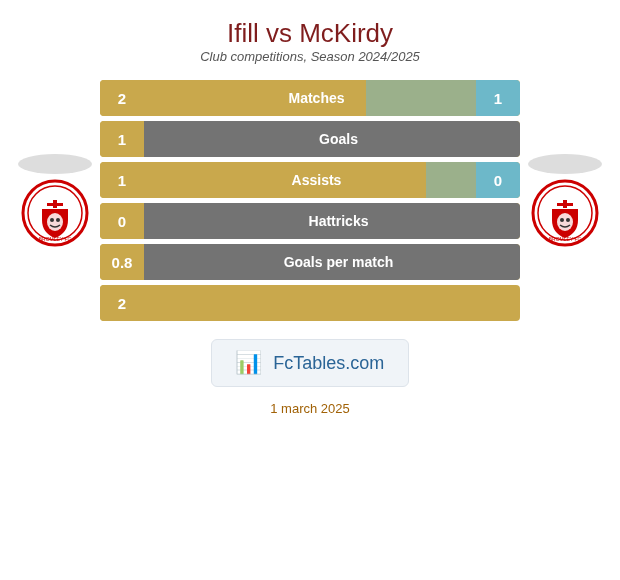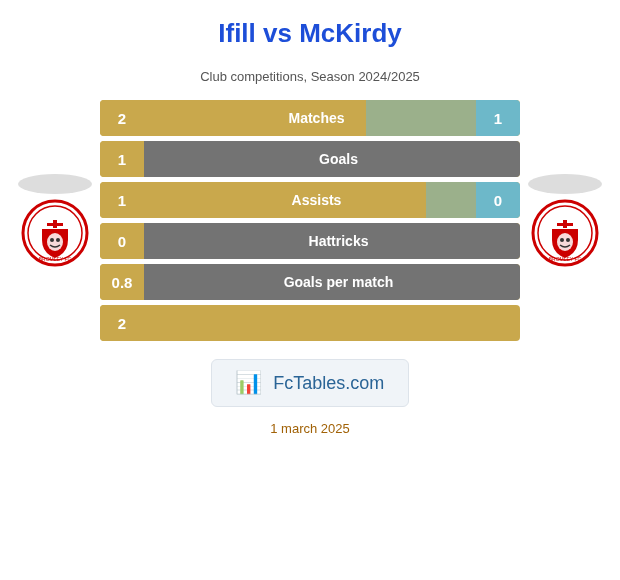--- a/index.html
+++ b/index.html
@@ -14,28 +14,29 @@
     }
 
     .header {
       width: 100%;
       text-align: center;
       padding: 18px 10px 6px;
     }
 
     .title {
       font-size: 26px;
-      font-weight: bold;
-      color: #1d4ed8;
+      font-weight: normal;
+      color: #7f1d1d;
     }
 
     .subtitle {
       font-size: 13px;
       color: #555;
-      margin-top: 20px;
+      margin-top: 0;
+      font-style: italic;
     }
 
     .content-area {
       display: flex;
       flex-direction: row;
       align-items: center;
       justify-content: center;
       width: 100%;
       padding: 10px 10px 0;
       gap: 0;

